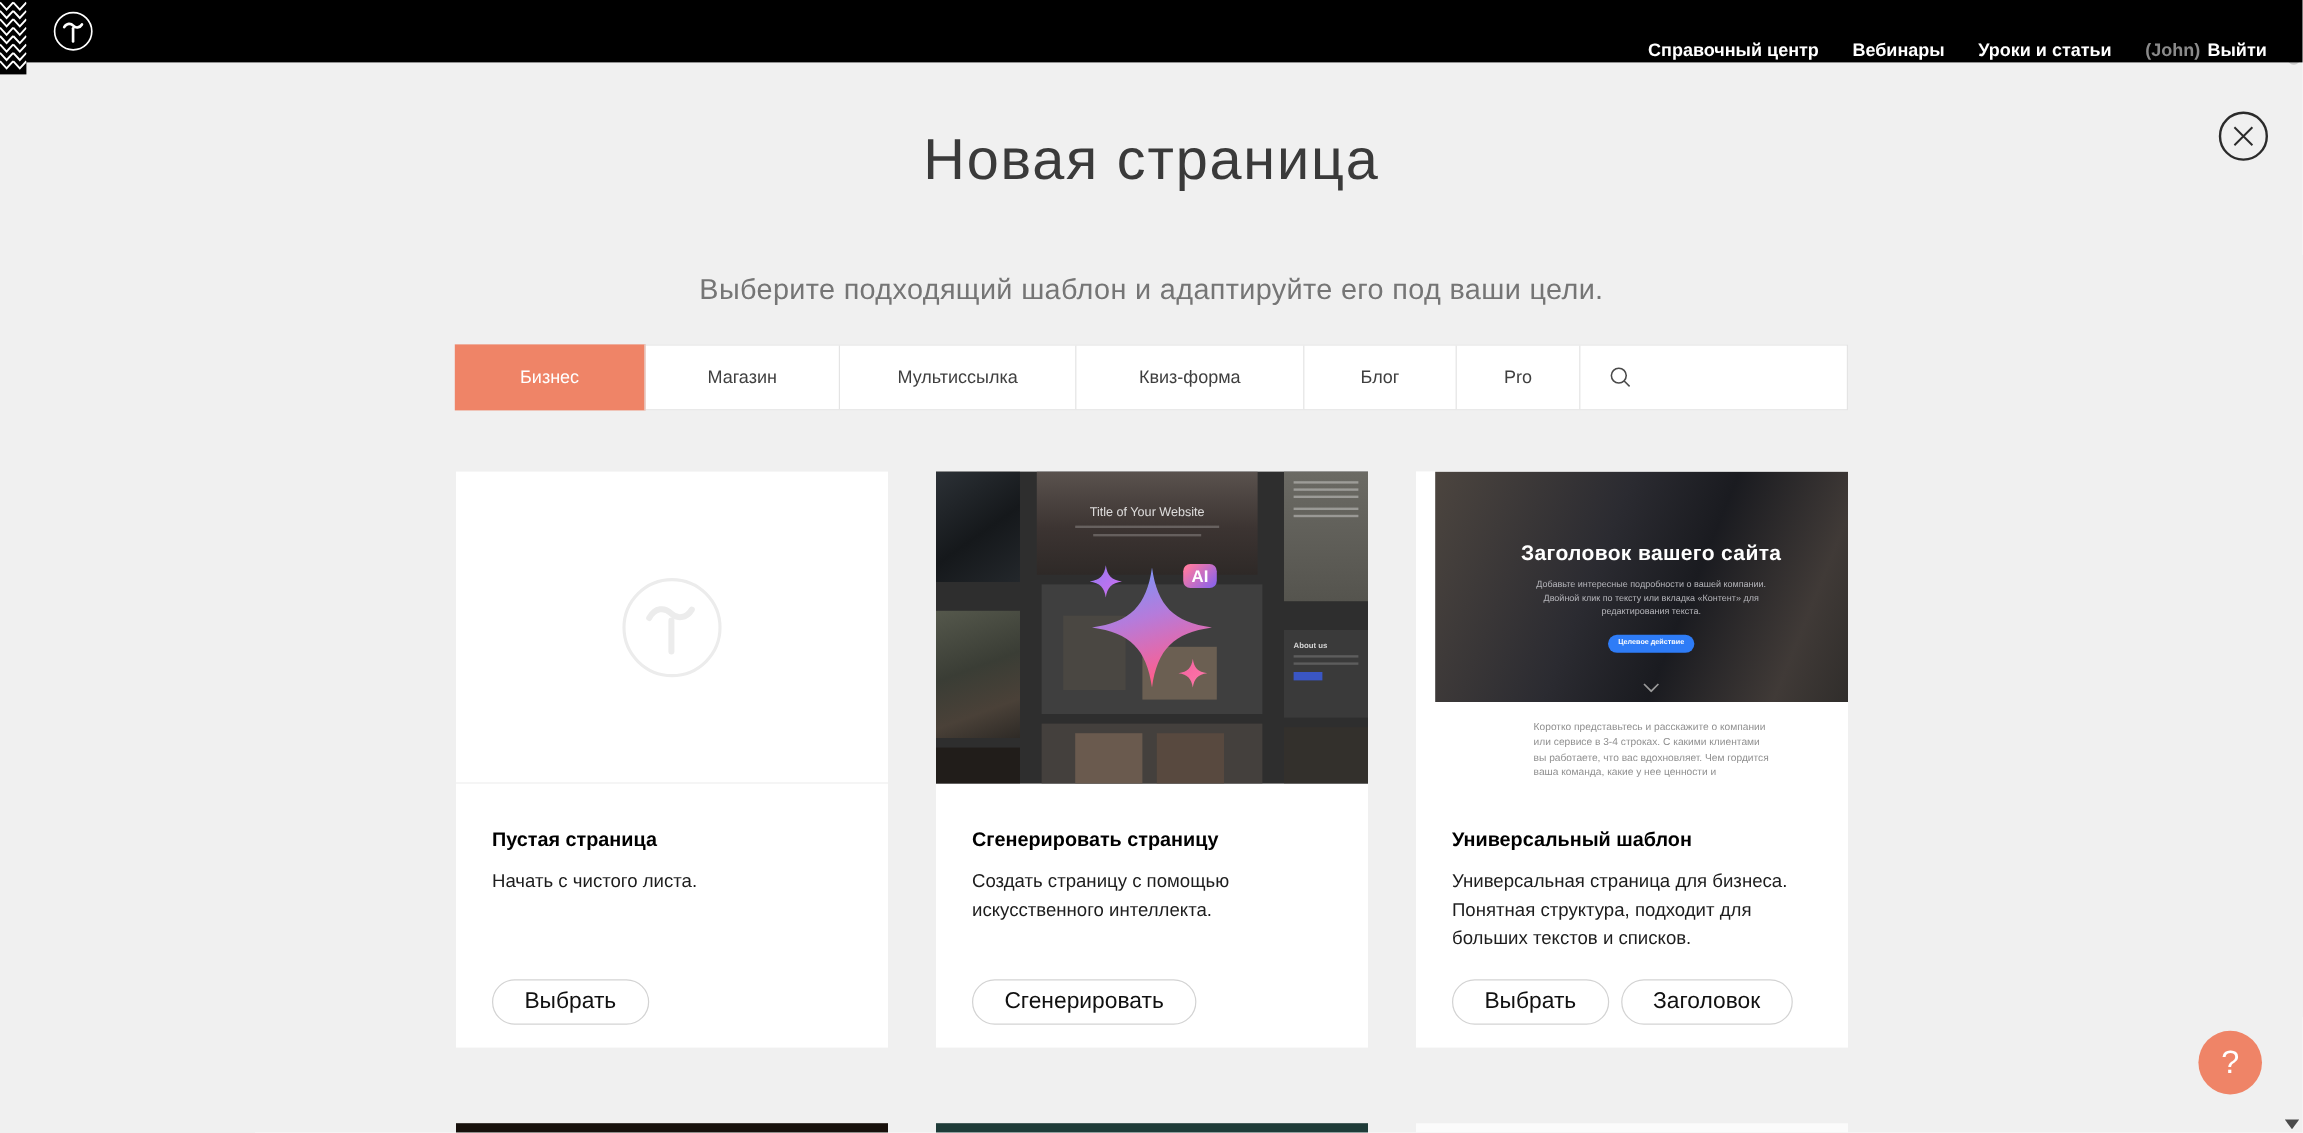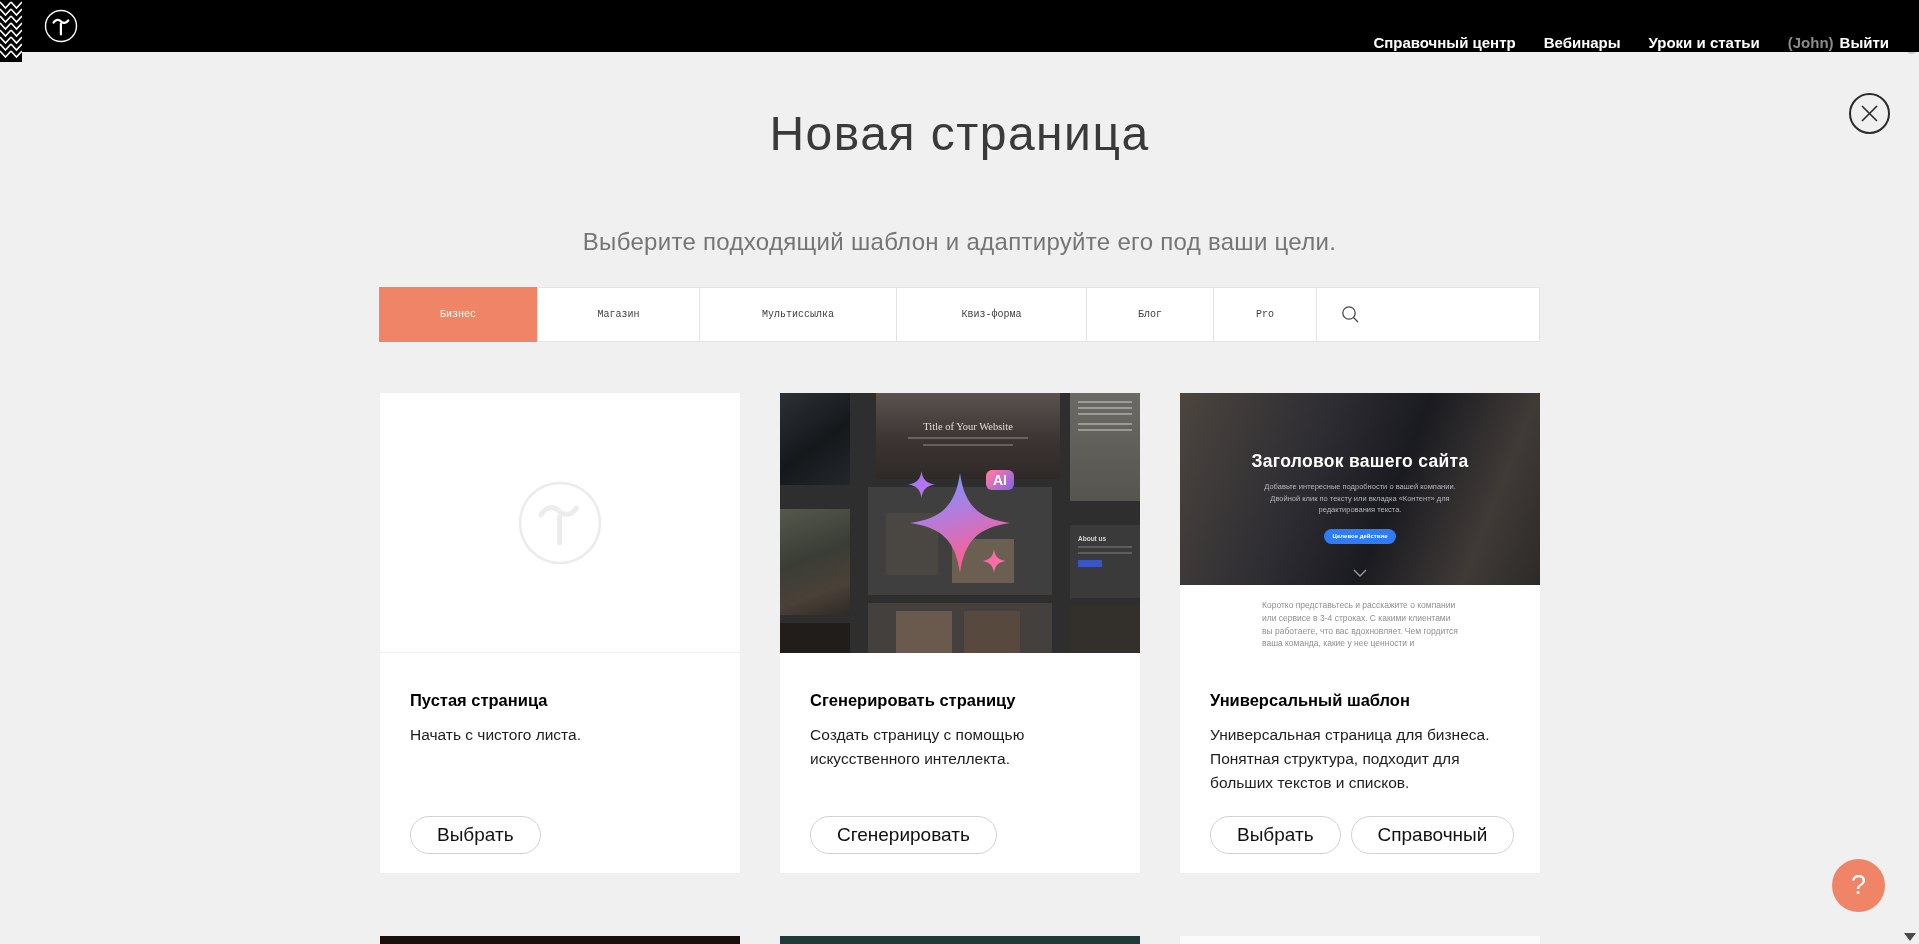--- a/index.html
+++ b/index.html
@@ -21,39 +21,39 @@
 
   
   .close-btn { position:absolute; left:1849px; top:93px; width:41px; height:41px; border-radius:50%; border:2px solid #2b2b2b; background:transparent; cursor:pointer; display:flex; align-items:center; justify-content:center; }
 
   
   .page-title { position:absolute; left:0; top:106px; width:1919px; text-align:center; font-size:48px; font-weight:400; color:#3a3a3a; letter-spacing:1.5px; }
   .page-subtitle { position:absolute; left:0; top:228px; width:1919px; text-align:center; font-size:24px; color:#757575; letter-spacing:0.3px; }
 
   
   .tabs { position:absolute; left:379px; top:287px; width:1161px; height:55px; display:flex; background:#fff; border:1px solid #e4e4e4; }
-  .tab { display:flex; align-items:center; justify-content:center; font-size:10px; color:#3f3f3f; border-right:1px solid #e4e4e4; cursor:pointer; white-space:nowrap;font-family:Liberation Mono, monospace; }
+  .tab { display:flex; align-items:center; justify-content:center; font-size:15px; color:#3f3f3f; border-right:1px solid #e4e4e4; cursor:pointer; white-space:nowrap; }
   .tab:last-child { border-right:none; }
   .tab.active { background:#ef8467; color:#fff; margin:-1px 0 -1px -1px; }
 
   
   .cards { position:absolute; left:380px; top:393px; display:flex; gap:40px; }
   .card { position:relative; width:360px; height:480px; background:#fff; }
   .preview { position:relative; width:360px; height:260px; overflow:hidden; }
   .preview.blank { display:flex; align-items:center; justify-content:center; border-bottom:1px solid #efefef; cursor:pointer; }
   .card-title { margin:38px 30px 0 30px; font-size:16.5px; font-weight:700; color:#000; }
   .card-desc { margin:13px 30px 0 30px; font-size:15.5px; line-height:1.55; color:#1d1d1d; max-width:310px; }
   .card-actions { position:absolute; left:30px; bottom:19px; display:flex; gap:10px; }
   .pill-btn { height:38px; padding:0 26px; border-radius:20px; border:1px solid #d3d3d3; background:#fff; font-size:19px; color:#111; cursor:pointer; font-family:"Liberation Sans", sans-serif; }
 
   
   .preview.ai { background:#2e2e2e; cursor:pointer; }
   .tile { position:absolute; }
   .tile-photo-desk   { left:0;   top:8;   width:70px;  height:92px;  background:linear-gradient(145deg,#2c3136,#15181b 55%,#23272b); }
-  .tile-hero         { left:96px; top:0;  width:184px; height:86px;  background:linear-gradient(180deg,#5a524e 0%,#3c3432 55%,#2e2927 100%); text-align:center;font-family:Liberation Serif, serif; }
+  .tile-hero         { left:84px; top:0;  width:184px; height:86px;  background:linear-gradient(180deg,#5a524e 0%,#3c3432 55%,#2e2927 100%); text-align:center; }
   .tile-hero .t-title { padding-top:28px; font-size:10.5px; color:rgba(255,255,255,0.82); }
   .tile-hero .t-line { width:120px; height:2px; background:rgba(255,255,255,0.22); margin:5px auto 0; }
   .tile-hero .t-line.short { width:90px; }
   .tile-light-page   { left:290px; top:8; width:70px;  height:108px; background:linear-gradient(#6b6a64,#55544e); }
   .tile-light-page .bar { height:2px; background:rgba(255,255,255,0.35); margin:4px 8px 0; }
   .tile-light-page .bar.w { margin-top:8px; }
   .tile-room         { left:0; top:116px; width:70px;  height:106px; background:linear-gradient(160deg,#55584c,#3a3d35 45%,#4a4138 75%,#2e2a26); }
   .tile-center       { left:88px; top:94px; width:184px; height:108px; background:#3f3f3f; }
   .tile-center .ph1  { position:absolute; left:18px; top:26px; width:52px; height:62px; background:#4a4742; }
   .tile-center .ph2  { position:absolute; left:84px; top:52px; width:62px; height:44px; background:#6b5f52; }
@@ -63,21 +63,21 @@
   .tile-about .a-btn { width:24px; height:7px; background:#3a56c4; margin-top:6px; }
   .tile-bottom-c     { left:88px; top:210px; width:184px; height:50px; background:#44403d; }
   .tile-bottom-c .ph1{ position:absolute; left:28px; top:8px; width:56px; height:42px; background:#6a5a4e; }
   .tile-bottom-c .ph2{ position:absolute; left:96px; top:8px; width:56px; height:42px; background:#58493f; }
   .tile-bottom-l     { left:0; top:230px; width:70px; height:30px; background:#211d1a; }
   .tile-bottom-r     { left:290px; top:213px; width:70px; height:47px; background:#33302c; }
   .sparkles { position:absolute; left:118px; top:72px; width:124px; height:116px; }
   .ai-badge { position:absolute; left:206px; top:77px; width:28px; height:20px; border-radius:6px; background:linear-gradient(135deg,#ff7aa0 10%,#8f63e8 90%); color:#fff; font-size:14px; font-weight:700; display:flex; align-items:center; justify-content:center; }
 
   
-  .preview.universal { cursor:pointer; background:#fff; }
+  .preview.universal { cursor:pointer; background:#fff;padding-left:16px; }
   .u-hero { position:relative; width:360px; height:192px; background:linear-gradient(112deg,#4c453f 0%,#2b2b31 38%,#1a1b20 58%,#403a37 82%,#2c2a28 100%); text-align:center; }
   .u-heading { padding-top:58px; font-size:17.5px; font-weight:700; color:#fff; letter-spacing:0.3px; }
   .u-sub { width:215px; margin:9px auto 0; font-size:7.5px; line-height:1.55; color:#b5b5ba; }
   .u-cta { width:72px; height:15px; margin:13px auto 0; border-radius:8px; background:#2e7cf7; color:#fff; font-size:6px; font-weight:700; display:flex; align-items:center; justify-content:center; cursor:pointer; }
   .u-chevron { position:absolute; left:173px; bottom:8px; }
   .u-body { width:360px; height:68px; background:#fff; padding-top:14px; }
   .u-body-text { width:196px; margin:0 auto; font-size:8.5px; line-height:1.5; color:#8f8f8f; }
 
   
   .next-row { position:absolute; left:380px; top:936px; display:flex; gap:40px; }
@@ -244,21 +244,21 @@
           </svg>
         </div>
         <div class="u-body">
           <div class="u-body-text">Коротко представьтесь и расскажите о компании или сервисе в 3-4 строках. С какими клиентами вы работаете, что вас вдохновляет. Чем гордится ваша команда, какие у нее ценности и мотивация.</div>
         </div>
       </div>
       <div class="card-title">Универсальный шаблон</div>
       <div class="card-desc">Универсальная страница для бизнеса. Понятная структура, подходит для больших текстов и списков.</div>
       <div class="card-actions">
         <button class="pill-btn">Выбрать</button>
-        <button class="pill-btn">Справочный</button>
+        <button class="pill-btn">Заголовок</button>
       </div>
     </div>
   </div>
 
   <div class="next-row">
     <div class="sliver s1"></div>
     <div class="sliver s2"></div>
     <div class="sliver s3"></div>
   </div>
 

